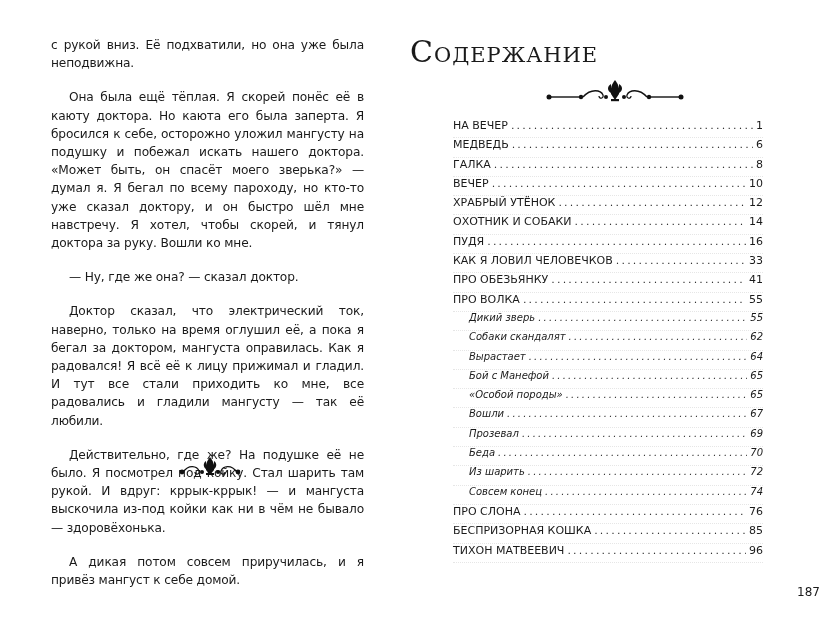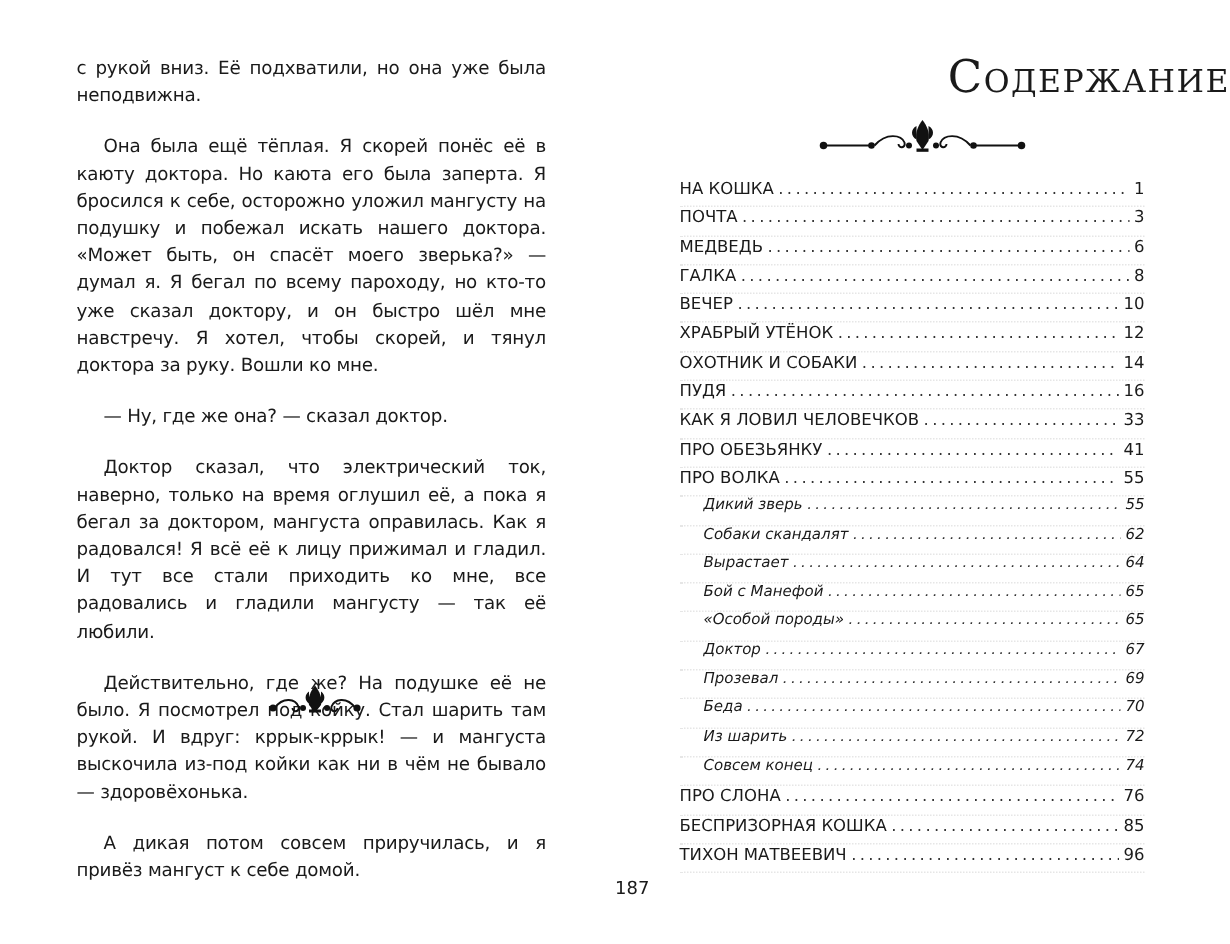--- a/index.html
+++ b/index.html
@@ -12,40 +12,40 @@
     position: absolute; left: 51px; top: 36px; width: 313px;
     font-family: "DejaVu Sans", sans-serif; font-size: 12.2px; line-height: 18.2px;
     text-align: justify; letter-spacing: -0.15px;
   }
   .body-text p { margin: 0; text-indent: 0; }
   .body-text p.indent { text-indent: 18px; margin-top: 16px; }
 
   .ornament-small { position: absolute; left: 175px; top: 453px; width: 70px; height: 28px; }
 
   .toc-title {
-    position: absolute; left: 0; width: 410px; top: 34px; text-align: right;
+    position: absolute; left: 0; width: 410px; top: 34px; text-align: left;
     font-family: "DejaVu Serif", serif; font-size: 30px; letter-spacing: 1px; color: #1a1a1a;
     font-variant: small-caps;
   }
   .ornament-large { position: absolute; left: 135px; top: 76px; width: 140px; height: 30px; }
 
   .toc { position: absolute; left: 43px; top: 119px; width: 310px; }
   .toc-row {
     display: flex; align-items: baseline; height: 18.3px;
     font-family: "DejaVu Sans", sans-serif; font-size: 11px; color: #1a1a1a;
     border-bottom: 1px dotted #e6e6e6;
   }
   .toc-row.sub { padding-left: 16px; font-size: 10px; font-style: italic; }
   .toc-row .t { white-space: nowrap; }
   .toc-row .dots { flex: 1; overflow: hidden; white-space: nowrap; margin: 0 3px; letter-spacing: 2.2px; color: #333; }
   .toc-row .dots::after { content: "................................................................................................................................"; }
   .toc-row .n { white-space: nowrap; text-align: right; }
 
   .page-number {
-    position: absolute; left: 0; width: 410px; top: 585px; text-align: left;
+    position: absolute; left: 0; width: 410px; top: 585px; text-align: right;
     font-family: "DejaVu Sans", sans-serif; font-size: 12px; color: #1a1a1a;
   }
 </style>
 </head>
 <body>
 
 <div class="page left-page">
   <div class="body-text" id="body-text">
       <p>с рукой вниз. Её подхватили, но она уже была неподвижна.</p>
       <p class="indent">Она была ещё тёплая. Я скорей понёс её в каюту доктора. Но каюта его была заперта. Я бросился к себе, осторожно уложил мангусту на подушку и побежал искать нашего доктора. «Может быть, он спасёт моего зверька?» — думал я. Я бегал по всему пароходу, но кто-то уже сказал доктору, и он быстро шёл мне навстречу. Я хотел, чтобы скорей, и тянул доктора за руку. Вошли ко мне.</p>
@@ -84,30 +84,25 @@
       <circle cx="61" cy="21" r="2" stroke="none"></circle>
       <circle cx="79" cy="21" r="2" stroke="none"></circle>
       <path d="M70 4 C67 8, 65 12, 66 18 L70 24 L74 18 C75 12, 73 8, 70 4 Z" stroke="none"></path>
       <path d="M66 8 C62 10, 62 15, 66 17 Z M74 8 C78 10, 78 15, 74 17 Z" stroke="none"></path>
       <rect x="66" y="23" width="8" height="2.2" stroke="none"></rect>
     </g>
   </svg>
 
   <div class="toc" id="toc">
       <div class="toc-row">
-        <span class="t">НА КОШКА</span>
+        <span class="t">НА ВЕЧЕР</span>
         <span class="dots"></span>
         <span class="n">1</span>
       </div>
       <div class="toc-row">
-        <span class="t">ПОЧТА</span>
-        <span class="dots"></span>
-        <span class="n">3</span>
-      </div>
-      <div class="toc-row">
         <span class="t">МЕДВЕДЬ</span>
         <span class="dots"></span>
         <span class="n">6</span>
       </div>
       <div class="toc-row">
         <span class="t">ГАЛКА</span>
         <span class="dots"></span>
         <span class="n">8</span>
       </div>
       <div class="toc-row">
@@ -164,21 +159,21 @@
         <span class="t">Бой с Манефой</span>
         <span class="dots"></span>
         <span class="n">65</span>
       </div>
       <div class="toc-row sub">
         <span class="t">«Особой породы»</span>
         <span class="dots"></span>
         <span class="n">65</span>
       </div>
       <div class="toc-row sub">
-        <span class="t">Доктор</span>
+        <span class="t">Вошли</span>
         <span class="dots"></span>
         <span class="n">67</span>
       </div>
       <div class="toc-row sub">
         <span class="t">Прозевал</span>
         <span class="dots"></span>
         <span class="n">69</span>
       </div>
       <div class="toc-row sub">
         <span class="t">Беда</span>

